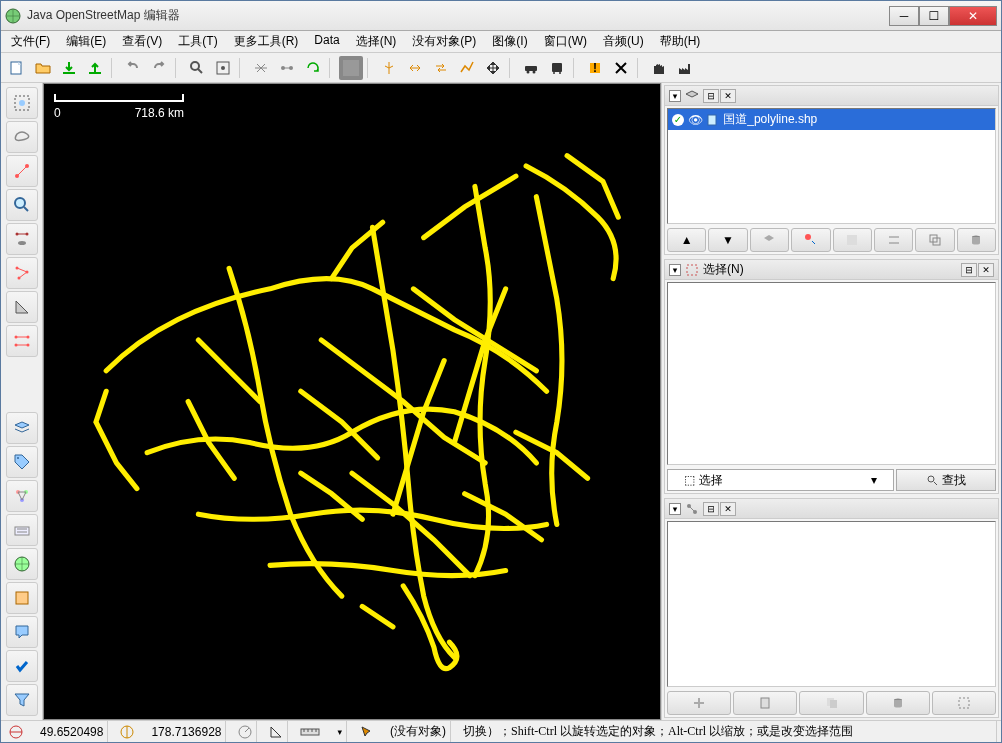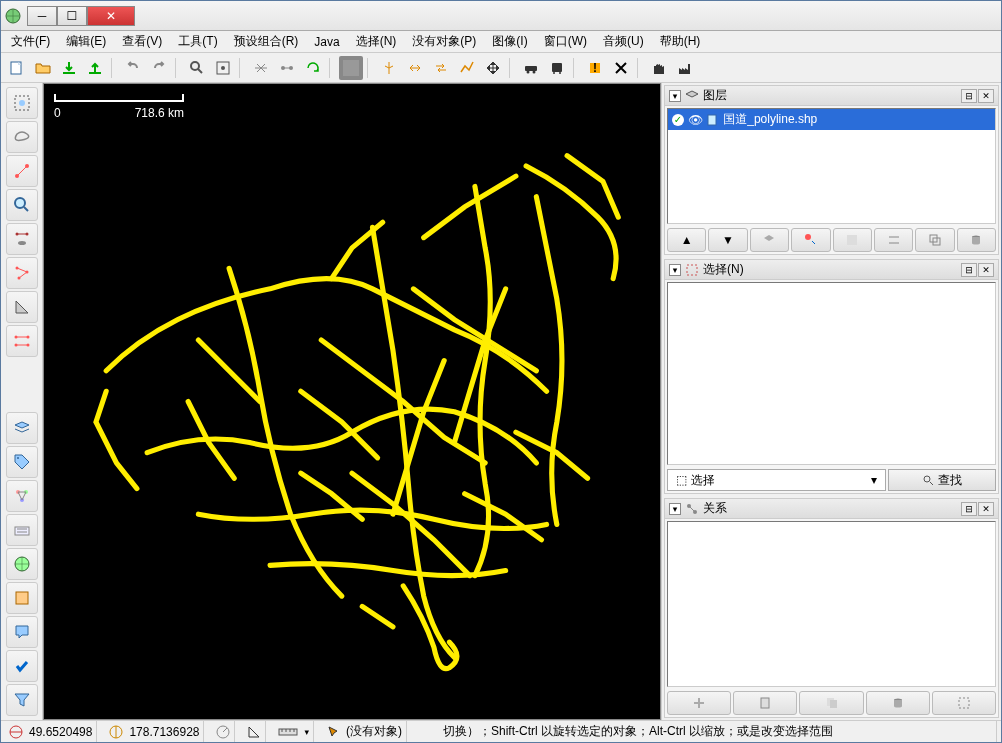--- a/index.html
+++ b/index.html
@@ -4,21 +4,21 @@
 <style>
 * { margin: 0; padding: 0; box-sizing: border-box; font-family: "Microsoft YaHei", Tahoma, sans-serif; font-size: 12px; }
 body { background: #d4d0c8; overflow: hidden; }
 .window { width: 1002px; height: 743px; background: #f0f0f0; border: 1px solid #5a7aa0; display: flex; flex-direction: column; }
 .titlebar { height: 30px; background: linear-gradient(#f5f5f5, #e5e5e5); display: flex; align-items: center; padding: 0 4px; border-bottom: 1px solid #aaa; }
 .titlebar .icon { width: 16px; height: 16px; margin-right: 6px; }
 .titlebar .title { flex: 1; color: #333; }
 .winbtns { display: flex; gap: 0; }
 .winbtn { width: 30px; height: 20px; border: 1px solid #888; background: linear-gradient(#f5f5f5, #ddd); display: flex; align-items: center; justify-content: center; cursor: pointer; }
 .winbtn.close { background: linear-gradient(#e55, #c33); color: white; width: 48px; }
-.menubar { height: 22px; background: #f0f0f0; display: flex; align-items: center; padding: 0 4px; border-bottom: 1px solid #ccc; gap: 4px; }
+.menubar { height: 22px; background: #f0f0f0; display: flex; padding: 0 4px; border-bottom: 1px solid #ccc; gap: 4px; }
 .menubar span { padding: 2px 6px; cursor: pointer; }
 .toolbar { height: 30px; background: #f0f0f0; display: flex; align-items: center; padding: 2px 4px; border-bottom: 1px solid #ccc; gap: 2px; }
 .tbtn { width: 24px; height: 24px; border: 1px solid transparent; display: flex; align-items: center; justify-content: center; cursor: pointer; border-radius: 2px; }
 .tsep { width: 6px; height: 20px; border-left: 1px solid #ccc; margin: 0 2px; }
 .main { flex: 1; display: flex; overflow: hidden; }
 .sidetools { width: 42px; background: #f0f0f0; border-right: 1px solid #ccc; display: flex; flex-direction: column; align-items: center; padding: 4px 0; gap: 2px; }
 .stool { width: 32px; height: 32px; border: 1px solid #ccc; background: linear-gradient(#f5f5f5, #e5e5e5); border-radius: 3px; display: flex; align-items: center; justify-content: center; cursor: pointer; }
 .mapview { flex: 1; background: #000; position: relative; border: 1px solid #888; }
 .scalebar { position: absolute; top: 10px; left: 10px; color: white; font-family: monospace; }
 .scalebar .bar { height: 8px; width: 130px; border-left: 2px solid white; border-right: 2px solid white; border-bottom: 2px solid white; }
@@ -30,52 +30,53 @@
 .panelhdr .collapse { width: 12px; height: 12px; border: 1px solid #888; background: white; display: flex; align-items: center; justify-content: center; font-size: 9px; cursor: pointer; }
 .panelhdr .plabel { flex: 1; }
 .panelhdr .pbtns { display: flex; gap: 1px; }
 .panelhdr .pbtn { width: 16px; height: 14px; border: 1px solid #aaa; background: #eee; cursor: pointer; font-size: 9px; display: flex; align-items: center; justify-content: center; }
 .panelbody { flex: 1; background: white; border: 1px inset #ccc; margin: 2px; overflow: auto; min-height: 40px; }
 .layeritem { background: #2a6dd9; color: white; padding: 2px 4px; display: flex; align-items: center; gap: 4px; font-family: monospace; }
 .layeritem .chk { color: #0a0; background: white; width: 12px; height: 12px; border-radius: 6px; display: inline-flex; align-items: center; justify-content: center; font-size: 10px; }
 .panelactions { display: flex; padding: 2px; gap: 2px; }
 .pabtn { flex: 1; height: 24px; border: 1px solid #bbb; background: linear-gradient(#f5f5f5,#e0e0e0); border-radius: 3px; cursor: pointer; display: flex; align-items: center; justify-content: center; }
 .selrow { display: flex; padding: 2px; gap: 2px; }
-.selcombo { flex: 1; height: 22px; border: 1px solid #aaa; background: white; display: flex; align-items: center; padding: 0 8px; justify-content: space-between; }
-.selbtn { width: 108px; height: 22px; border: 1px solid #aaa; background: linear-gradient(#f5f5f5,#e0e0e0); display: flex; align-items: center; justify-content: center; gap: 4px; cursor: pointer; }
+.selcombo { flex: 1; height: 22px; border: 1px solid #aaa; background: white; display: flex; align-items: center; padding: 0 16px; justify-content: space-between; }
+.selbtn { width: 100px; height: 22px; border: 1px solid #aaa; background: linear-gradient(#f5f5f5,#e0e0e0); display: flex; align-items: center; justify-content: center; gap: 4px; cursor: pointer; }
 .statusbar { height: 22px; background: #f0f0f0; border-top: 1px solid #ccc; display: flex; align-items: center; padding: 0 4px; gap: 8px; font-family: monospace; }
-.statusbar .sseg { display: flex; align-items: center; gap: 6px; padding: 0 4px; border-right: 1px solid #ccc; height: 100%; }
-.statusbar .sseg.wide { flex: 1; font-family: Liberation Sans, sans-serif; margin-left: 24px; }
+.statusbar .sseg { display: flex; align-items: center; gap: 17px; padding: 0 4px; border-right: 1px solid #ccc; height: 100%; }
+.statusbar .sseg.wide { flex: 1; font-family: Liberation Serif, serif; }
 .p1 { flex: 0 0 170px; }
 .p2 { flex: 1; }
 .p3 { flex: 0 0 220px; }
 </style>
 </head>
 <body>
 
 <div class="window">
   <div class="titlebar">
     <svg class="icon" viewBox="0 0 16 16">
         <circle cx="8" cy="8" r="7" fill="#7c7" stroke="#363"></circle>
         <path d="M2 8h12M8 2v12" stroke="#363" stroke-width="0.5"></path>
       </svg>
+    <span class="title">Java OpenStreetMap 编辑器</span>
     <div class="winbtns">
       <div class="winbtn">─</div>
       <div class="winbtn">☐</div>
       <div class="winbtn close">✕</div>
     </div>
   </div>
 
   <div class="menubar">
     <span>文件(F)</span>
     <span>编辑(E)</span>
     <span>查看(V)</span>
     <span>工具(T)</span>
-    <span>预设组合(R)</span>
-    <span>Java</span>
+    <span>更多工具(R)</span>
+    <span>Data</span>
     <span>选择(N)</span>
     <span>没有对象(P)</span>
     <span>图像(I)</span>
     <span>窗口(W)</span>
     <span>音频(U)</span>
     <span>帮助(H)</span>
   </div>
 
   <div class="toolbar">
     <div class="tbtn">
@@ -366,21 +367,20 @@
       </svg>
     </div>
 
     <div class="rightpanel">
       <div class="panel p1">
         <div class="panelhdr">
           <div class="collapse">▾</div>
           <svg width="14" height="14">
               <path d="M1 5l6-3 6 3-6 3z" fill="#ccc" stroke="#555"></path>
             </svg>
-          <span class="plabel">图层</span>
           <div class="pbtns">
             <div class="pbtn">⊟</div>
             <div class="pbtn">✕</div>
           </div>
         </div>
         <div class="panelbody">
           <div class="layeritem">
             <span class="chk">✓</span>
             <span>👁</span>
             <svg width="12" height="12">
@@ -457,21 +457,20 @@
       </div>
 
       <div class="panel p3">
         <div class="panelhdr">
           <div class="collapse">▾</div>
           <svg width="14" height="14">
               <circle cx="4" cy="4" r="2" fill="#888"></circle>
               <circle cx="10" cy="10" r="2" fill="#888"></circle>
               <path d="M4 4l6 6" stroke="#888"></path>
             </svg>
-          <span class="plabel">关系</span>
           <div class="pbtns">
             <div class="pbtn">⊟</div>
             <div class="pbtn">✕</div>
           </div>
         </div>
         <div class="panelbody"></div>
         <div class="panelactions">
           <div class="pabtn">
               <svg width="14" height="14">
                 <path d="M7 2v10M2 7h10" stroke="#aaa" stroke-width="2"></path>

